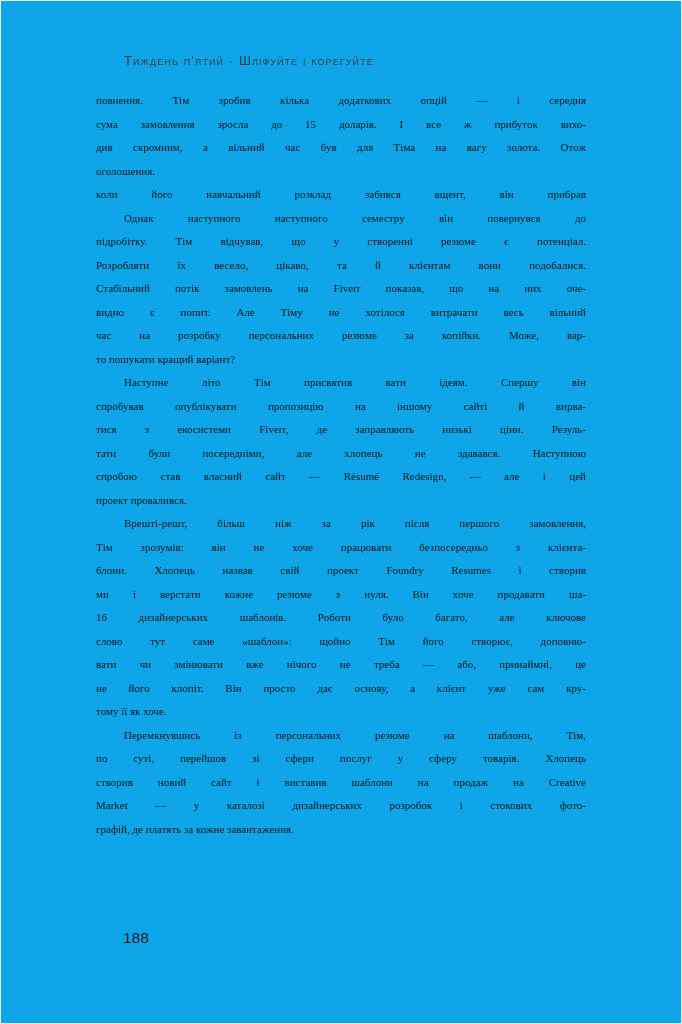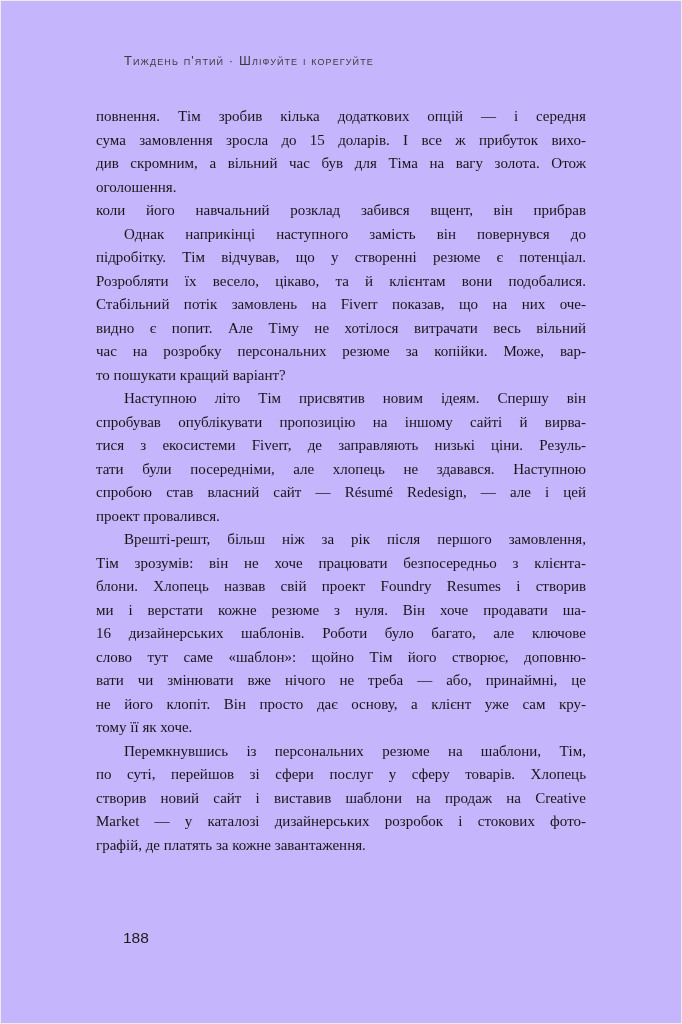--- a/index.html
+++ b/index.html
@@ -4,44 +4,44 @@
 <style>
   html, body {
     margin: 0;
     padding: 0;
     background: #ffffff;
   }
   .page {
     position: relative;
     width: 682px;
     height: 1024px;
-    background: #c4b5fd;
+    background: #0ea5e9;
     box-sizing: border-box;
     border: 1px solid #ececec;
     overflow: hidden;
     font-family: "Liberation Serif", serif;
     color: #161616;
   }
   .running-header {
     position: absolute;
     left: 123px;
     top: 52px;
     font-family: "Liberation Sans", sans-serif;
     font-variant: small-caps;
     font-size: 13px;
     letter-spacing: 1.1px;
     color: #3b3b3b;
     white-space: nowrap;
   }
   .text-block {
     position: absolute;
     left: 95px;
-    top: 104px;
+    top: 88px;
     width: 490px;
-    font-size: 15px;
+    font-size: 11px;
     line-height: 23.5px;
     color: #161616;
   }
   .para { margin: 0; padding: 0; }
   .line {
     text-align: justify;
     text-align-last: justify;
     white-space: normal;
     height: 23.5px;
     overflow: hidden;
@@ -66,30 +66,30 @@
 
   <div class="text-block">
       <div class="para">
         <div class="line">повнення. Тім зробив кілька додаткових опцій — і середня</div>
         <div class="line">сума замовлення зросла до 15 доларів. І все ж прибуток вихо-</div>
         <div class="line">див скромним, а вільний час був для Тіма на вагу золота. Отож</div>
         <div class="line last">оголошення.</div>
         <div class="line">коли його навчальний розклад забився вщент, він прибрав</div>
       </div>
       <div class="para">
-        <div class="line first-indent">Однак наприкінці наступного замість він повернувся до</div>
+        <div class="line first-indent">Однак наступного наступного семестру він повернувся до</div>
         <div class="line">підробітку. Тім відчував, що у створенні резюме є потенціал.</div>
         <div class="line">Розробляти їх весело, цікаво, та й клієнтам вони подобалися.</div>
         <div class="line">Стабільний потік замовлень на Fiverr показав, що на них оче-</div>
         <div class="line">видно є попит. Але Тіму не хотілося витрачати весь вільний</div>
         <div class="line">час на розробку персональних резюме за копійки. Може, вар-</div>
         <div class="line last">то пошукати кращий варіант?</div>
       </div>
       <div class="para">
-        <div class="line first-indent">Наступною літо Тім присвятив новим ідеям. Спершу він</div>
+        <div class="line first-indent">Наступне літо Тім присвятив вати ідеям. Спершу він</div>
         <div class="line">спробував опублікувати пропозицію на іншому сайті й вирва-</div>
         <div class="line">тися з екосистеми Fiverr, де заправляють низькі ціни. Резуль-</div>
         <div class="line">тати були посередніми, але хлопець не здавався. Наступною</div>
         <div class="line">спробою став власний сайт — Résumé Redesign, — але і цей</div>
         <div class="line last">проект провалився.</div>
       </div>
       <div class="para">
         <div class="line first-indent">Врешті-решт, більш ніж за рік після першого замовлення,</div>
         <div class="line">Тім зрозумів: він не хоче працювати безпосередньо з клієнта-</div>
         <div class="line">блони. Хлопець назвав свій проект Foundry Resumes і створив</div>

